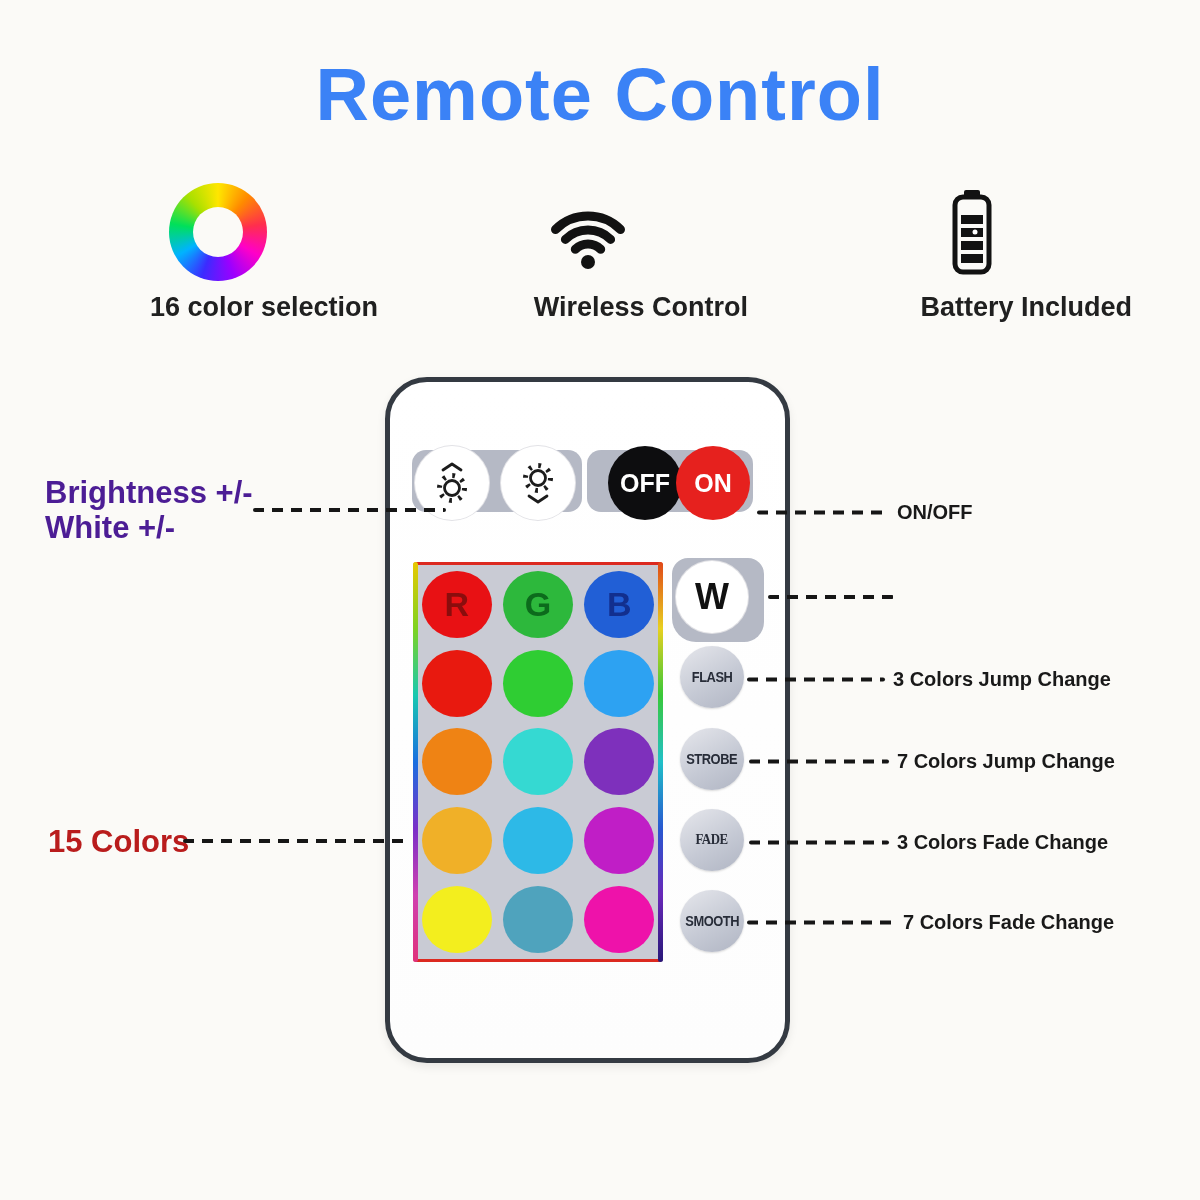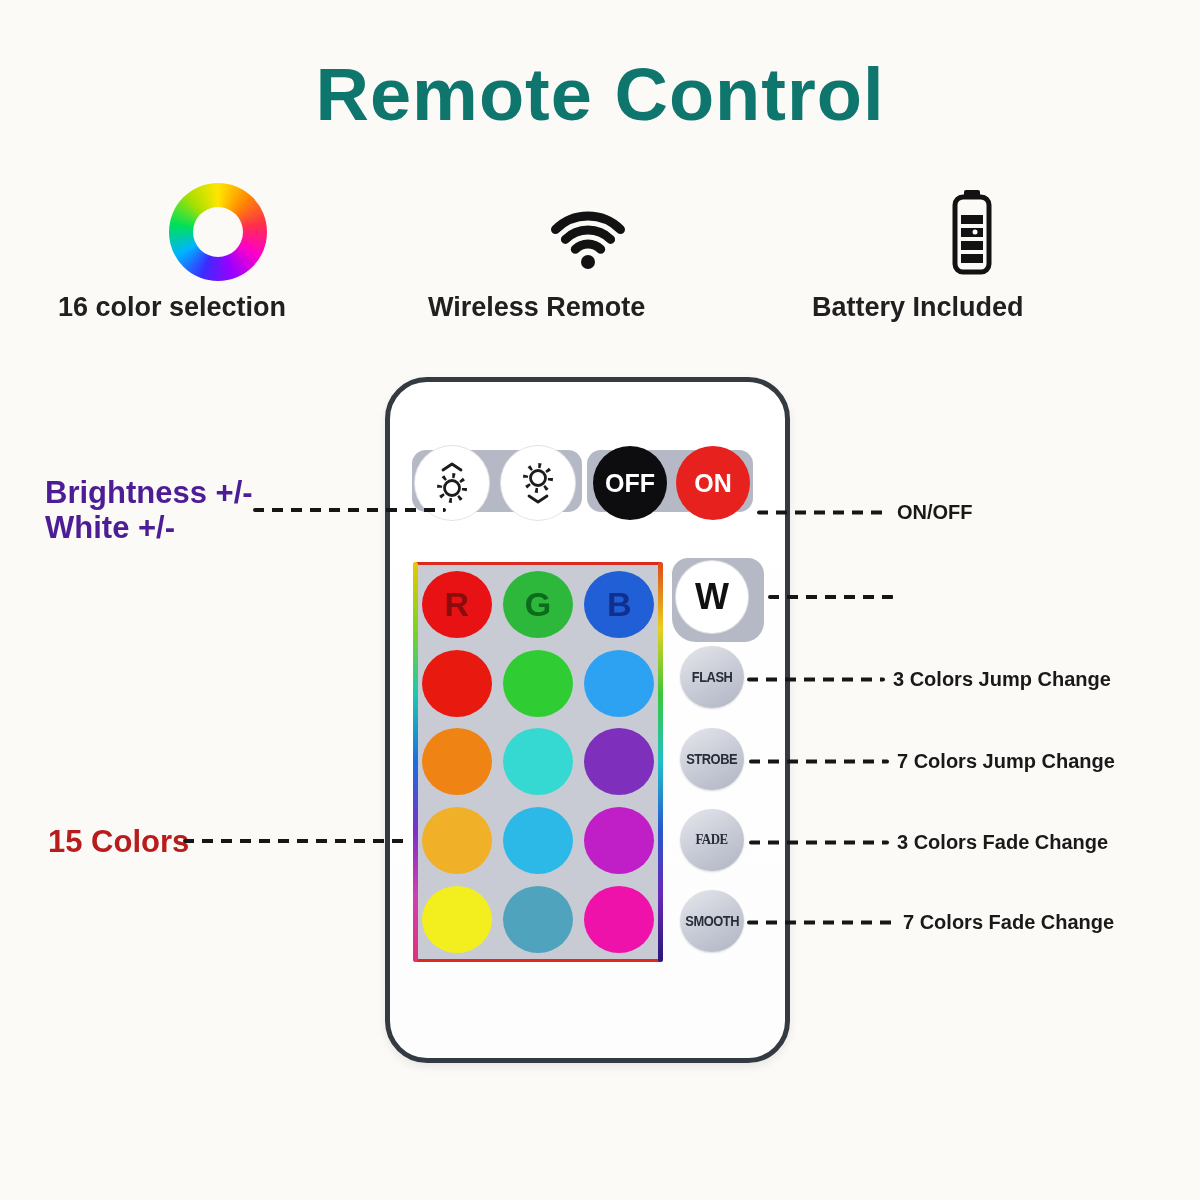--- a/index.html
+++ b/index.html
@@ -5,24 +5,24 @@
   html,body{margin:0;padding:0;}
   body{
     width:1200px;height:1200px;position:relative;overflow:hidden;
     background:#fbfaf7;
     font-family:"Liberation Sans","DejaVu Sans",sans-serif;
     color:#1a1a1a;
   }
   
   .page-title{
     position:absolute;left:0;top:52px;width:1200px;
-    text-align:center;font-size:74px;font-weight:700;letter-spacing:1px;color:#0f766e;
-  }
-  
-  .feature{position:absolute;top:178px;width:320px;text-align:left;}
+    text-align:center;font-size:74px;font-weight:700;letter-spacing:1px;color:#3b82f6;
+  }
+  
+  .feature{position:absolute;top:178px;width:320px;text-align:right;}
   .feature .icon-wrap{height:108px;display:flex;align-items:center;justify-content:center;}
   .feature .f-label{margin-top:6px;font-size:27px;font-weight:600;color:#202020;}
   .f1{left:58px;} .f2{left:428px;} .f3{left:812px;}
   .color-wheel{
     width:98px;height:98px;border-radius:50%;position:relative;
     background:conic-gradient(from 0deg,#ffe600,#ff8a00,#ff2e4d,#ff00c8,#9b00ff,#3c2bff,#00b3ff,#00e05a,#a8e000,#ffe600);
   }
   .color-wheel::after{
     content:"";position:absolute;left:24px;top:24px;width:50px;height:50px;border-radius:50%;background:#fbfaf7;
   }
@@ -35,21 +35,21 @@
     z-index:1;
   }
   .btn-group{position:absolute;background:#b5b9c5;border-radius:14px;width:170px;height:62px;}
   .g-bright{left:22px;top:68px;}
   .g-power{left:197px;top:68px;width:166px;}
   .round-btn{
     position:absolute;width:74px;height:74px;border-radius:50%;
     display:flex;align-items:center;justify-content:center;
   }
   .white-btn{background:#ffffff;box-shadow:0 0 0 1px #e2e2e6;}
-  .off-btn{left:203px;top:64px;background:#0d0d0f;color:#fff;font-size:25px;font-weight:700;}
+  .off-btn{left:218px;top:64px;background:#0d0d0f;color:#fff;font-size:25px;font-weight:700;}
   .on-btn{left:286px;top:64px;background:#e6211e;color:#fff;font-size:25px;font-weight:700;}
   .b-up{left:25px;top:64px;}
   .b-dn{left:111px;top:64px;}
   
   .color-grid{
     position:absolute;left:23px;top:180px;width:250px;height:400px;box-sizing:border-box;
     background:#c9cbd4;border:3px solid #dc2a20;border-radius:4px;
     display:grid;grid-template-columns:repeat(3,1fr);grid-template-rows:repeat(5,1fr);
     place-items:center;
   }
@@ -108,21 +108,21 @@
 
 <div class="feature f2">
   <div class="icon-wrap">
     <svg width="96" height="84" viewBox="0 0 96 84">
       <path d="M15.5,39.5 A46,46 0 0 1 80.5,39.5" fill="none" stroke="#121212" stroke-width="9" stroke-linecap="round"></path>
       <path d="M25.4,49.4 A32,32 0 0 1 70.6,49.4" fill="none" stroke="#121212" stroke-width="9" stroke-linecap="round"></path>
       <path d="M35.3,59.3 A18,18 0 0 1 60.7,59.3" fill="none" stroke="#121212" stroke-width="9" stroke-linecap="round"></path>
       <circle cx="48" cy="72" r="7" fill="#121212"></circle>
     </svg>
   </div>
-  <div class="f-label">Wireless Remote</div>
+  <div class="f-label">Wireless Control</div>
 </div>
 
 <div class="feature f3">
   <div class="icon-wrap">
     <svg width="42" height="86" viewBox="0 0 42 86">
       <rect x="13" y="1" width="16" height="8" rx="2" fill="#121212"></rect>
       <rect x="4" y="8" width="34" height="75" rx="8" fill="none" stroke="#121212" stroke-width="5"></rect>
       <rect x="10" y="26" width="22" height="9" fill="#121212"></rect>
       <rect x="10" y="39" width="22" height="9" fill="#121212"></rect>
       <rect x="10" y="52" width="22" height="9" fill="#121212"></rect>

